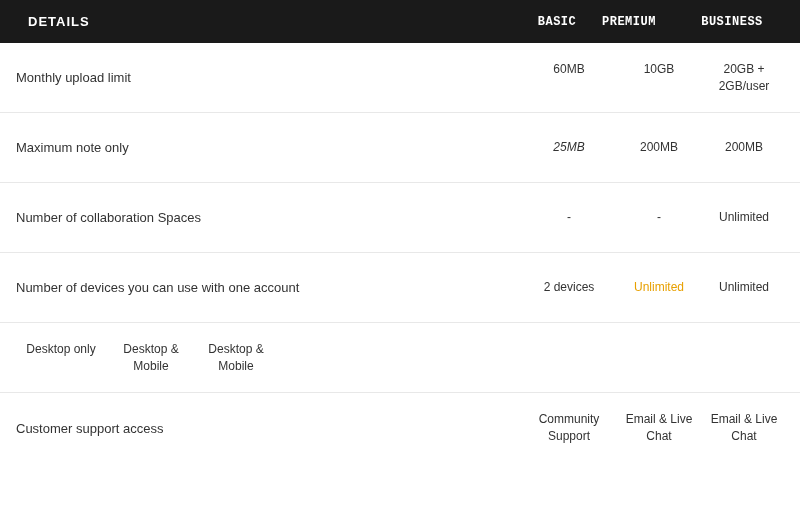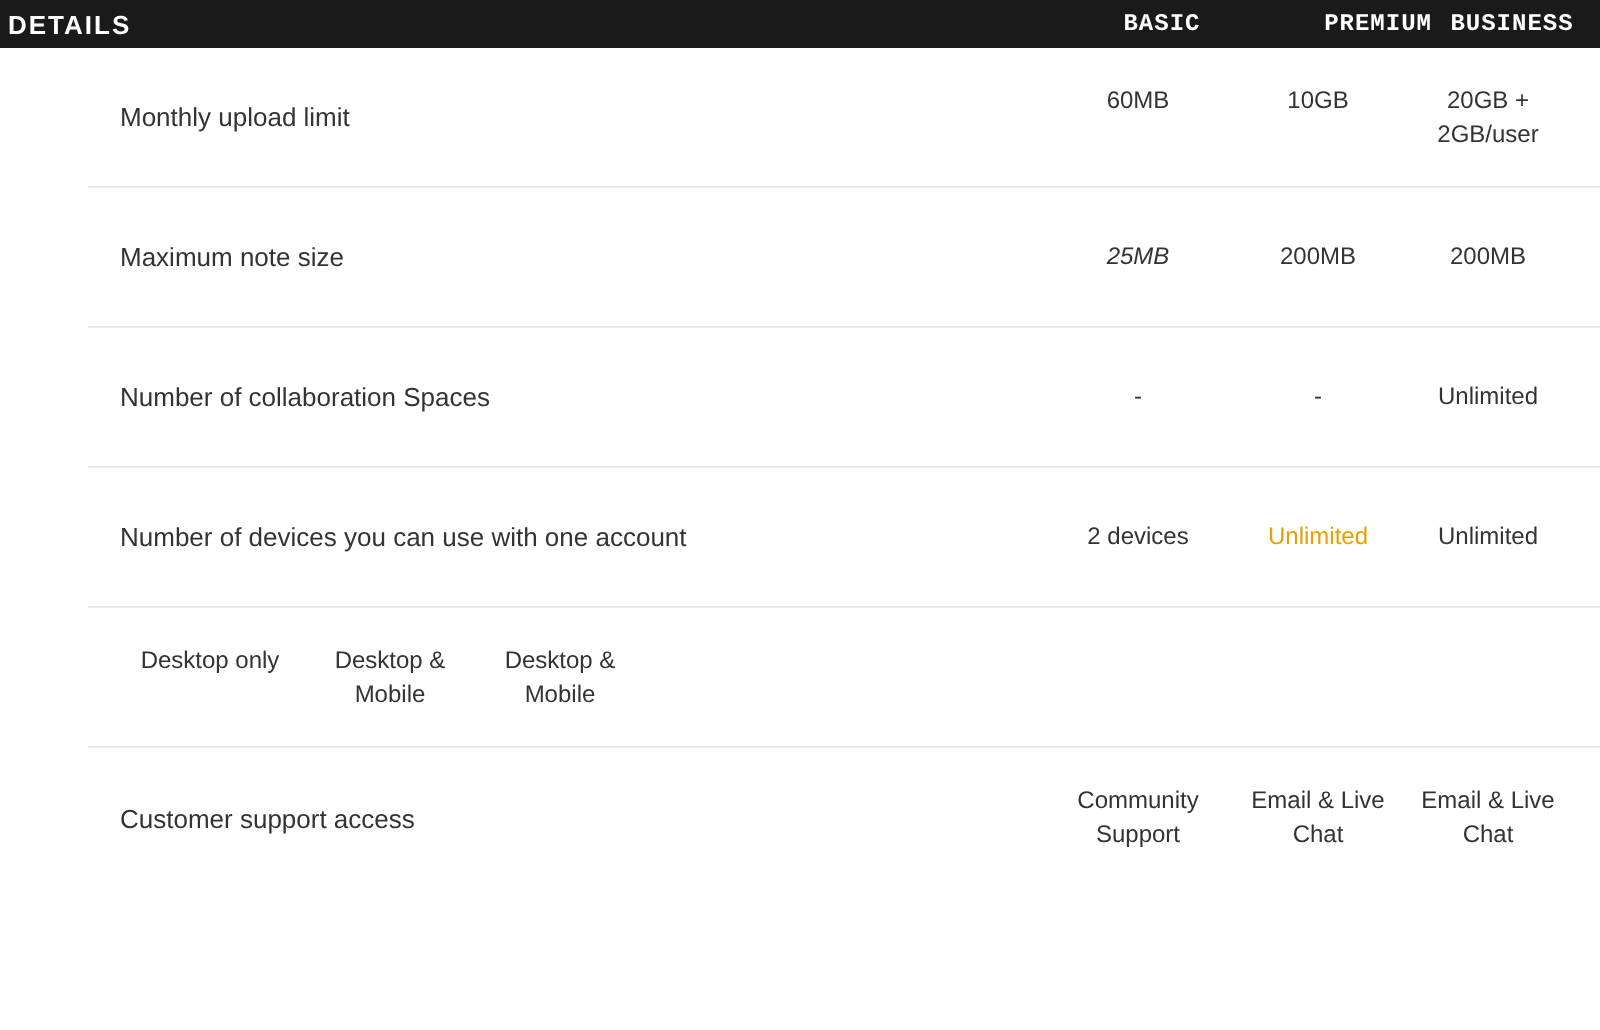--- a/index.html
+++ b/index.html
@@ -14,22 +14,22 @@
       background: #fff;
       width: 800px;
       height: 515px;
       overflow: hidden;
     }
 
     .header {
       background: #1a1a1a;
       display: flex;
       align-items: center;
-      padding: 0 4px;
-      height: 24px;
+      padding: 0 28px;
+      height: 43px;
     }
 
     .header-title {
       color: #fff;
       font-size: 13px;
       font-weight: bold;
       letter-spacing: 1px;
       flex: 1;
     }
 
@@ -40,26 +40,25 @@
 
     .header-col {
       color: #fff;
       font-size: 12px;
       font-weight: bold;
       text-align: center;
       letter-spacing: 0.5px;
     }
 
     .col-basic { width: 90px; text-align: center; }
-    .col-premium { width: 90px; text-align: right; }
+    .col-premium { width: 90px; text-align: left; }
     .col-business { width: 80px; }
 
     .table-body {
       width: 100%;
-      padding-left: 44px;
     }
 
     .row {
       display: flex;
       align-items: center;
       border-bottom: 1px solid #e8e8e8;
       min-height: 70px;
       padding: 10px 16px;
     }
 
@@ -108,21 +107,21 @@
 <div class="row">
       <div class="row-label">Monthly upload limit</div>
       <div class="row-values">
         <div class="cell basic" style="white-space: pre-line;">60MB</div>
         <div class="cell premium" style="white-space: pre-line;">10GB</div>
         <div class="cell business" style="white-space: pre-line;">20GB +
 2GB/user</div>
       </div>
     </div>
     <div class="row">
-      <div class="row-label">Maximum note size</div>
+      <div class="row-label">Maximum note only</div>
       <div class="row-values">
         <div class="cell basic" style="white-space: pre-line; font-style: italic;">25MB</div>
         <div class="cell premium" style="white-space: pre-line;">200MB</div>
         <div class="cell business" style="white-space: pre-line;">200MB</div>
       </div>
     </div>
     <div class="row">
       <div class="row-label">Number of collaboration Spaces</div>
       <div class="row-values">
         <div class="cell basic" style="white-space: pre-line;">-</div>

